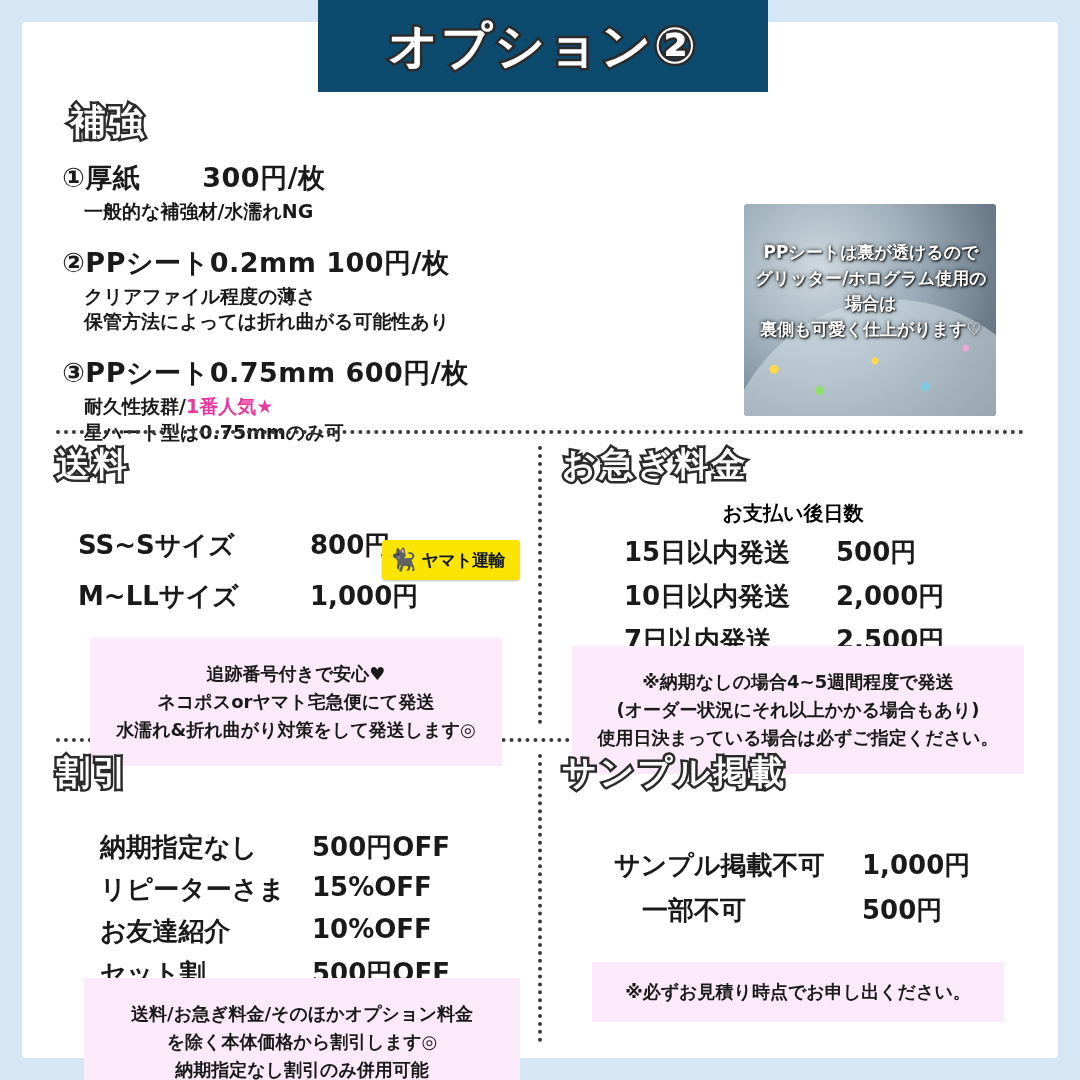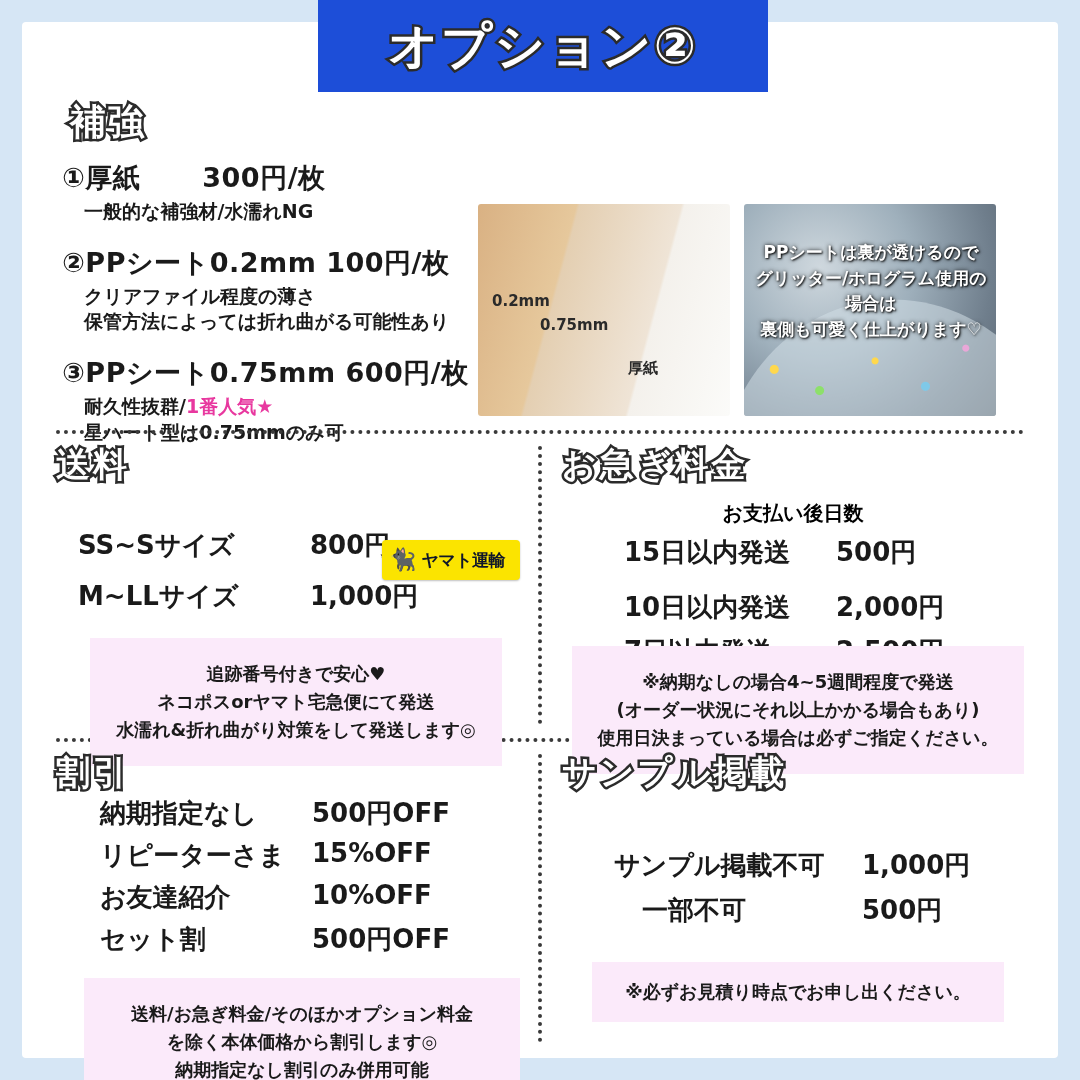--- a/index.html
+++ b/index.html
@@ -15,21 +15,21 @@
     width: 1036px; height: 1036px;
     background: #ffffff;
     border-radius: 4px;
   }
 
   
   .title-banner {
     position: absolute;
     left: 296px; top: -22px;
     width: 450px; height: 92px;
-    background: #1d4ed8;
+    background: #0c4a6e;
     display: flex; align-items: center; justify-content: center;
   }
   .title-text {
     font-size: 50px;
     font-weight: 900;
     letter-spacing: 2px;
     color: #ffffff;
     -webkit-text-stroke: 6px #111;
     paint-order: stroke fill;
     text-shadow: 0 0 0 #111;
@@ -167,25 +167,20 @@
       <div class="item-line gap">
         <span>③PPシート0.75mm</span>
         <span class="price">600円/枚</span>
       </div>
       <div class="item-sub">
         <span>耐久性抜群/</span><span class="pink">1番人気★</span>
       </div>
       <div class="item-sub" style="margin-top:0">星ハート型は0.75mmのみ可</div>
     </div>
 
-    <div class="photo photo-left">
-      <div class="lbl ph-a">0.2mm</div>
-      <div class="lbl ph-b">0.75mm</div>
-      <div class="lbl ph-c">厚紙</div>
-    </div>
 
     <div class="photo photo-right">
       <div class="holo-swoosh"></div>
       <div class="holo-stars"></div>
       <div class="photo-caption" style="white-space:pre-line">PPシートは裏が透けるので
 グリッター/ホログラム使用の場合は
 裏側も可愛く仕上がります♡</div>
     </div>
   </div>
 
@@ -216,37 +211,37 @@
   </div>
 
   <div class="quad" style="left:540px; top:420px; width:462px;">
     <div class="quad-title outlined">お急ぎ料金</div>
     <div style="text-align:center; font-size:20px; font-weight:700; margin-top:12px">お支払い後日数</div>
     <div style="margin-top:8px; padding-left:62px">
       <div class="row-line">
         <span style="width:212px">15日以内発送</span>
         <span>500円</span>
       </div>
-      <div class="row-line" style="margin-top:20px">
+      <div class="row-line" style="margin-top:9px">
         <span style="width:212px">10日以内発送</span>
         <span>2,000円</span>
       </div>
       <div class="row-line" style="margin-top:9px">
         <span style="width:212px">7日以内発送</span>
         <span>2,500円</span>
       </div>
     </div>
     <div class="note-box" style="position:absolute; left:10px; top:204px; width:452px; white-space:pre-line">※納期なしの場合4~5週間程度で発送
 (オーダー状況にそれ以上かかる場合もあり)
 使用日決まっている場合は必ずご指定ください。</div>
   </div>
 
   <div class="quad" style="left:34px; top:728px; width:470px;">
     <div class="quad-title outlined">割引</div>
-    <div style="padding-left:44px">
+    <div style="margin-top:34px; padding-left:44px">
       <div class="row-line">
         <span style="width:212px">納期指定なし</span>
         <span>500円OFF</span>
       </div>
       <div class="row-line" style="margin-top:7px">
         <span style="width:212px">リピーターさま</span>
         <span>15%OFF</span>
       </div>
       <div class="row-line" style="margin-top:7px">
         <span style="width:212px">お友達紹介</span>

